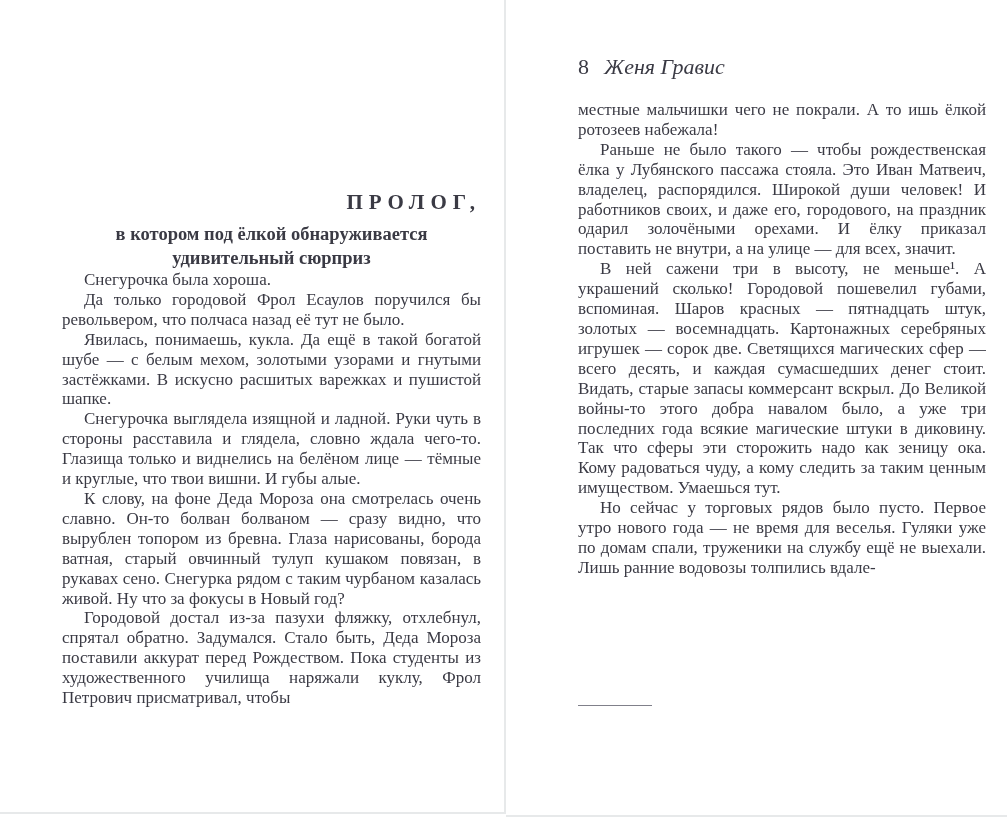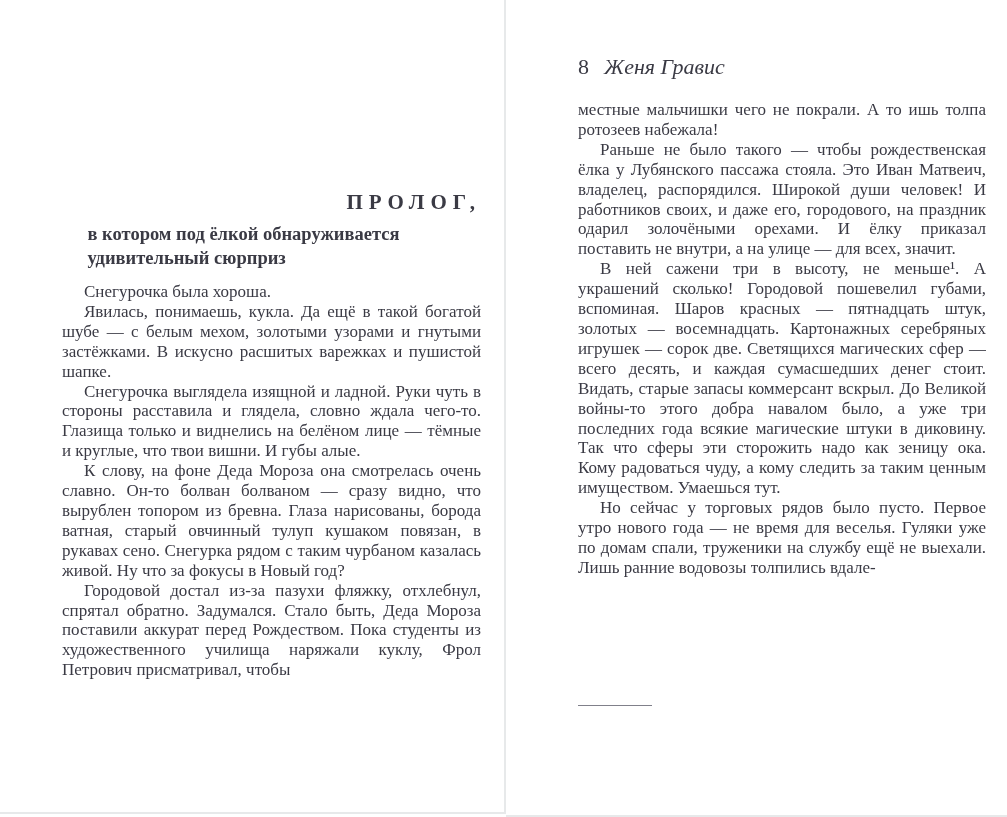--- a/index.html
+++ b/index.html
@@ -47,22 +47,22 @@
   .chapter-heading {
     margin: 189px 0 0 0;
     text-align: right;
     font-weight: bold;
     font-size: 21px;
     line-height: 26px;
     letter-spacing: 6px;
   }
   .chapter-subtitle {
     max-width: 368px;
-    margin: 7px auto 12px auto;
-    text-align: left;
+    margin: 7px auto 0 auto;
+    text-align: center;
     font-weight: bold;
     font-size: 18.5px;
     line-height: 24px;
   }
   .body-text {
     overflow: hidden;
   }
   .page-left  .body-text { max-height: 478px; }
   .page-right .body-text { margin-top: 0; position: absolute; top: 100px; left: 0; right: 0; height: 602px; }
 
@@ -117,34 +117,35 @@
 
 <div class="gutter-line"></div>
 <div class="edge-bottom-left"></div>
 <div class="edge-bottom-right"></div>
 
 <div class="page page-left">
   <h1 class="chapter-heading">ПРОЛОГ,</h1>
   <h2 class="chapter-subtitle">в котором под ёлкой обнаруживается удивительный сюрприз</h2>
   <div class="body-text">
       <p>Снегурочка была хороша.</p>
+      <p>Да только городовой Фрол Есаулов поручился бы револьвером, что полчаса назад её тут не было.</p>
       <p>Явилась, понимаешь, кукла. Да ещё в такой богатой шубе — с белым мехом, золотыми узорами и гнутыми застёжками. В искусно расшитых варежках и пушистой шапке.</p>
       <p>Снегурочка выглядела изящной и ладной. Руки чуть в стороны расставила и глядела, словно ждала чего-то. Глазища только и виднелись на белёном лице — тёмные и круглые, что твои вишни. И губы алые.</p>
       <p>К слову, на фоне Деда Мороза она смотрелась очень славно. Он-то болван болваном — сразу видно, что вырублен топором из бревна. Глаза нарисованы, борода ватная, старый овчинный тулуп кушаком повязан, в рукавах сено. Снегурка рядом с таким чурбаном казалась живой. Ну что за фокусы в Новый год?</p>
       <p>Городовой достал из-за пазухи фляжку, отхлебнул, спрятал обратно. Задумался. Стало быть, Деда Мороза поставили аккурат перед Рождеством. Пока студенты из художественного училища наряжали куклу, Фрол Петрович присматривал, чтобы</p>
     </div>
 </div>
 
 <div class="page page-right">
   <div class="page-header">
     <span class="page-number">8</span>
     <span class="running-header">Женя Гравис</span>
   </div>
   <div class="body-text">
-      <p>местные мальчишки чего не покрали. А то ишь толпа ротозеев набежала!</p>
+      <p>местные мальчишки чего не покрали. А то ишь ёлкой ротозеев набежала!</p>
       <p>Раньше не было такого — чтобы рождественская ёлка у Лубянского пассажа стояла. Это Иван Матвеич, владелец, распорядился. Широкой души человек! И работников своих, и даже его, городового, на праздник одарил золочёными орехами. И ёлку приказал поставить не внутри, а на улице — для всех, значит.</p>
       <p>В ней сажени три в высоту, не меньше¹. А украшений сколько! Городовой пошевелил губами, вспоминая. Шаров красных — пятнадцать штук, золотых — восемнадцать. Картонажных серебряных игрушек — сорок две. Светящихся магических сфер — всего десять, и каждая сумасшедших денег стоит. Видать, старые запасы коммерсант вскрыл. До Великой войны-то этого добра навалом было, а уже три последних года всякие магические штуки в диковину. Так что сферы эти сторожить надо как зеницу ока. Кому радоваться чуду, а кому следить за таким ценным имуществом. Умаешься тут.</p>
       <p>Но сейчас у торговых рядов было пусто. Первое утро нового года — не время для веселья. Гуляки уже по домам спали, труженики на службу ещё не выехали. Лишь ранние водовозы толпились вдале-</p>
     </div>
   <div class="footnote-block">
     <hr class="footnote-rule">
   </div>
 </div>
 
 </body></html>

